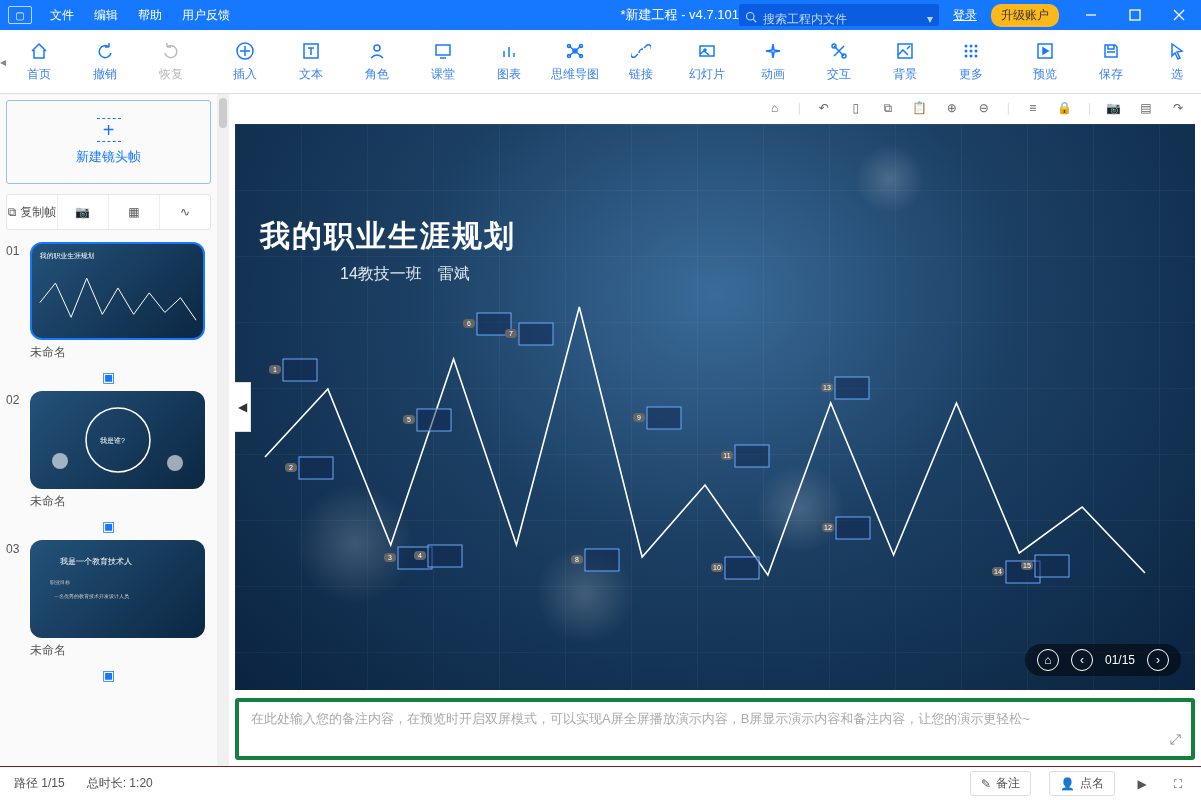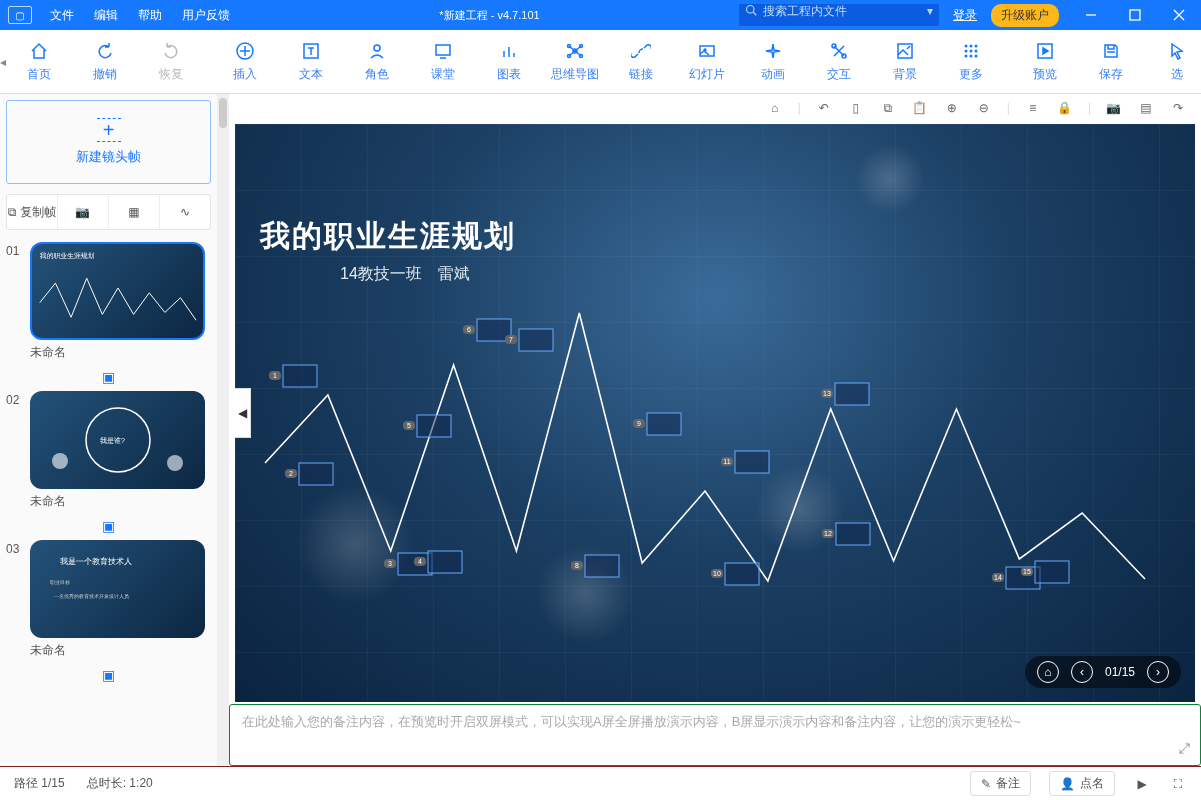--- a/index.html
+++ b/index.html
@@ -1,21 +1,21 @@
 <!DOCTYPE html>
 <html><head>
 <meta charset="utf-8">
 <style>
 *{margin:0;padding:0;box-sizing:border-box;font-family:"Microsoft YaHei",Arial,sans-serif}
 body{width:1201px;height:800px;overflow:hidden;background:#fff;font-size:12px;color:#333}
 .title-bar{height:30px;background:#1678ff;display:flex;align-items:center;color:#fff}
 .logo-box{width:24px;height:18px;margin:0 8px;border:1px solid rgba(255,255,255,.7);border-radius:2px;display:flex;align-items:center;justify-content:center;font-size:10px}
 .menu-item{padding:8px 10px;line-height:30px;cursor:pointer}
-.title-center{flex:1;text-align:center;font-size:11px}
-.search-box{width:200px;height:22px;background:#0a5de0;border-radius:2px;display:flex;align-items:flex-start;padding:0 6px;gap:6px;color:#bcd6ff}
+.title-center{flex:1;text-align:right;font-size:13px}
+.search-box{width:200px;height:22px;background:#0a5de0;border-radius:2px;display:flex;align-items:flex-end;padding:0 6px;gap:6px;color:#bcd6ff}
 .search-box input{flex:1;background:none;border:none;outline:none;color:#fff;font-size:12px}
 .search-box input::placeholder{color:#bcd6ff}
 .login-text{margin:0 14px;text-decoration:underline;cursor:pointer}
 .upgrade-btn{background:#ffb81c;color:#333;padding:3px 10px;border-radius:10px;font-size:12px;cursor:pointer;margin-right:10px}
 .win-btn{width:44px;height:30px;display:flex;align-items:center;justify-content:center;cursor:pointer}
 .win-btn svg{stroke:#fff;fill:none;stroke-width:1.3}
 .toolbar{height:64px;background:#fff;border-bottom:1px solid #ddd;display:flex;align-items:center;position:relative}
 .collapse-left{width:12px;height:64px;display:flex;align-items:center;justify-content:center;color:#888;cursor:pointer}
 .tool-group{display:flex;height:100%}
 .tool-btn{width:66px;display:flex;flex-direction:column;align-items:center;justify-content:center;gap:4px;cursor:pointer;color:#1678ff}
@@ -44,21 +44,21 @@
 .canvas-area{flex:1;display:flex;flex-direction:column;background:#fff}
 .canvas-tools{height:28px;display:flex;align-items:center;justify-content:flex-end;gap:14px;padding:0 14px;color:#666}
 .ct-ic{width:18px;height:18px;cursor:pointer;display:flex;align-items:center;justify-content:center}
 .canvas-main{flex:1;position:relative;margin:2px 6px;background:radial-gradient(ellipse at 50% 30%,#3a6b99 0%,#1b3f63 45%,#0a2340 100%);overflow:hidden}
 .canvas-grid{position:absolute;inset:0;background-image:linear-gradient(rgba(255,255,255,.04) 1px,transparent 1px),linear-gradient(90deg,rgba(255,255,255,.04) 1px,transparent 1px);background-size:66px 66px}
 .slide-title{position:absolute;left:25px;top:92px;color:#fff;font-size:30px;font-weight:bold;letter-spacing:2px}
 .slide-sub{position:absolute;left:105px;top:140px;color:#e0e8f0;font-size:16px}
 .nav-collapse{position:absolute;left:0;top:50%;transform:translateY(-50%);width:16px;height:50px;background:#fff;border:1px solid #ddd;border-left:none;display:flex;align-items:center;justify-content:center;cursor:pointer;font-size:12px}
 .nav-pill{position:absolute;right:14px;bottom:14px;height:32px;background:rgba(0,0,0,.5);border-radius:16px;display:flex;align-items:center;gap:12px;padding:0 12px;color:#fff}
 .nav-pill .circ{width:22px;height:22px;border:1.5px solid #fff;border-radius:50%;display:flex;align-items:center;justify-content:center}
-.notes-box{height:62px;border:1px solid #15803d;border-radius:3px;padding:8px 12px;color:#aaa;font-size:13px;position:relative}
+.notes-box{height:62px;margin:6px;border:4px solid #15803d;border-radius:3px;padding:8px 12px;color:#aaa;font-size:13px;position:relative}
 .expand-ic{position:absolute;right:10px;bottom:8px;cursor:pointer;font-size:14px;color:#888}
 .status-bar{height:34px;border-top:1px solid #7f1d1d;display:flex;align-items:center;padding:0 14px;font-size:12px;color:#555;gap:22px}
 .status-right{margin-left:auto;display:flex;align-items:center;gap:18px}
 .sr-btn{display:flex;align-items:center;gap:5px;cursor:pointer;border:1px solid #ddd;padding:3px 10px;border-radius:3px}
 svg.mini-chart{position:absolute;inset:0}
 .bokeh{position:absolute;border-radius:50%;background:radial-gradient(circle,rgba(255,255,255,.18),rgba(255,255,255,0) 70%)}
 </style>
 </head>
 <body>
 

